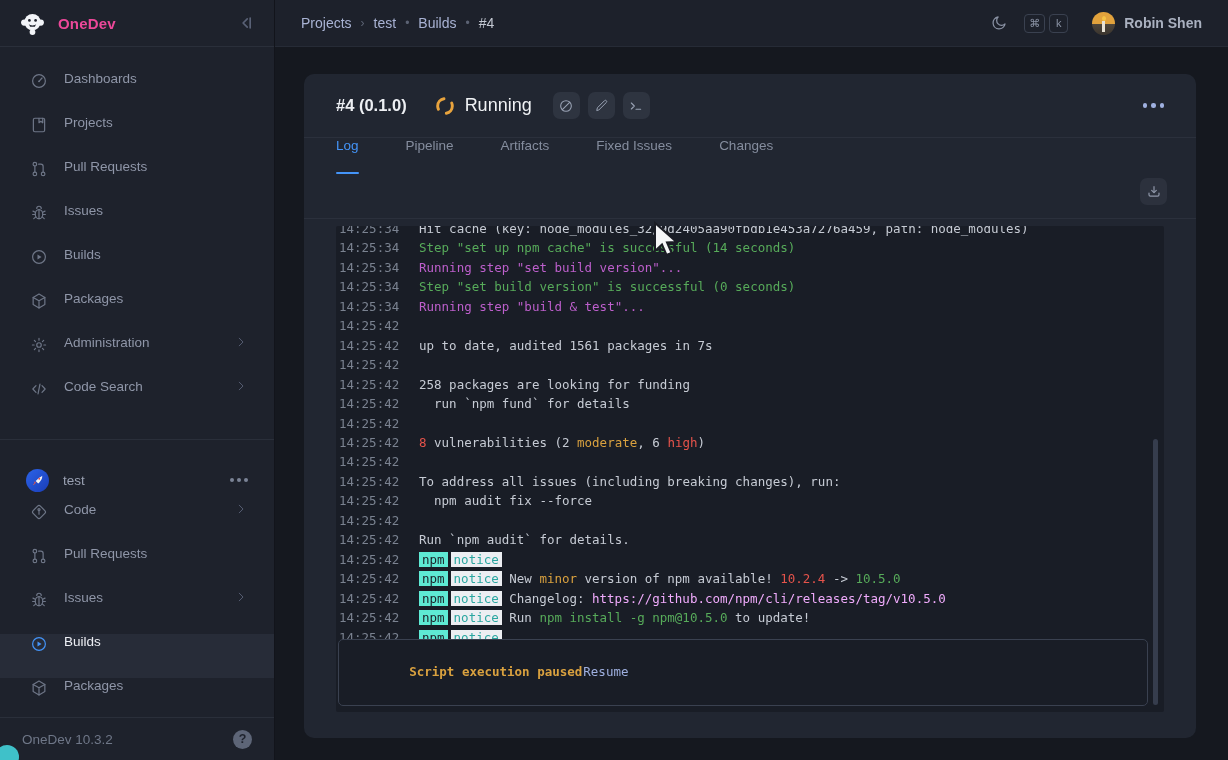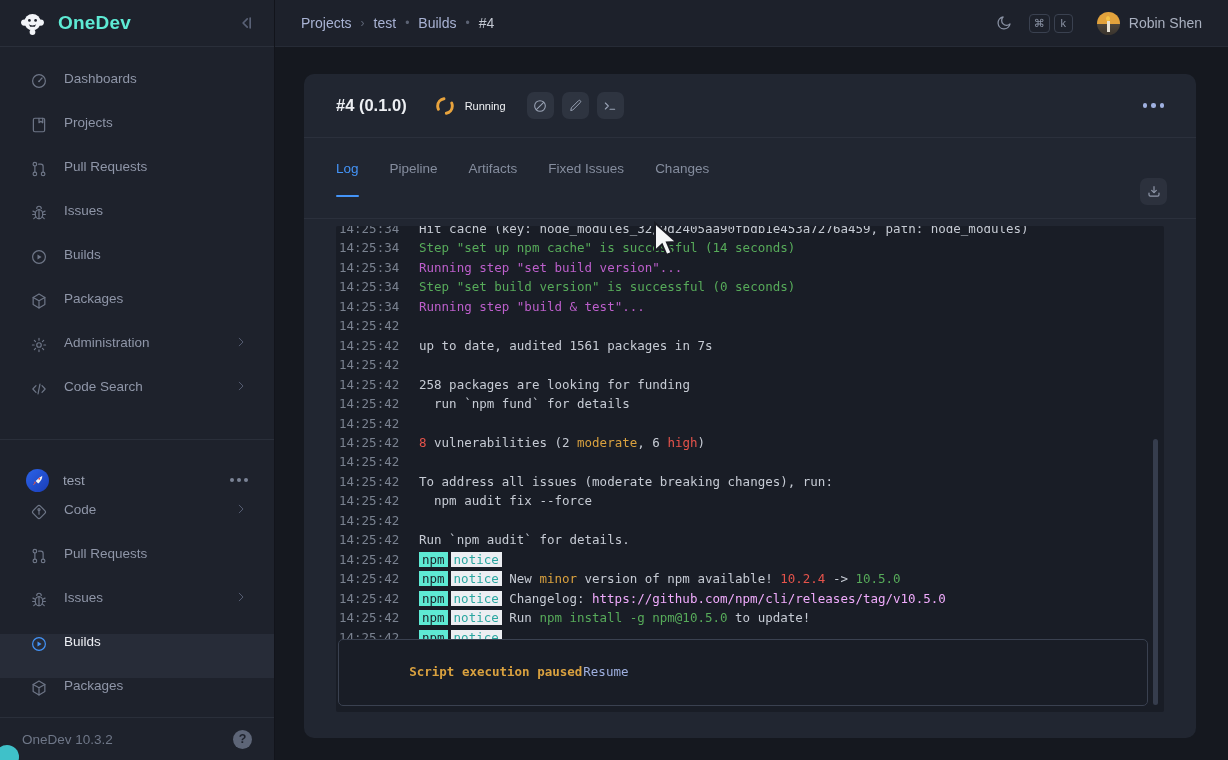--- a/index.html
+++ b/index.html
@@ -9,21 +9,21 @@
     background:#14161e; font-family:"Liberation Sans", sans-serif;
     -webkit-font-smoothing:antialiased;
   }
   svg { display:block; }
 
   
   .sidebar { position:absolute; left:0; top:0; width:275px; height:760px;
     background:#1e222c; border-right:1px solid #12141b; }
   .logo-row { height:47px; display:flex; align-items:center; padding:0 18px;
     border-bottom:1px solid #2a2f3a; }
-  .brand-name { color:#5eead4; font-weight:bold; font-size:19px; margin-left:11px; letter-spacing:.2px; }
+  .brand-name { color:#ec4899; font-weight:bold; font-size:15px; margin-left:11px; letter-spacing:.2px; }
   .collapse-btn { margin-left:auto; color:#596176; cursor:pointer; }
   .nav { padding-top:24px; }
   .nav-item { height:44px; display:flex; padding:0 26px 0 29px;
     color:#8f96a8; font-size:13.5px; cursor:pointer; }
   .nav-icon { width:19px; height:19px; margin-right:16px; color:#6e7687; display:flex; align-items:center; justify-content:center; }
   .nav-chevron { margin-left:auto; color:#596176; display:flex; }
   .nav-item.active { background:#272c38; color:#eceef3; }
   .nav-item.active .nav-icon { color:#4494f8; }
   .sb-divider { height:1px; background:#2a2f3a; margin:16px 0 18px; }
   .proj-row { height:44px; display:flex; align-items:center; padding:0 26px; color:#9aa1b2; font-size:13.5px; }
@@ -51,35 +51,35 @@
   .moon-btn { color:#8a92a4; margin-right:16px; cursor:pointer; display:flex; }
   .key-badge { border:1px solid #3a4150; border-radius:4px; color:#8a92a4; font-size:11px;
     min-width:19px; height:19px; display:flex; align-items:center; justify-content:center;
     padding:0 4px; margin-right:4px; }
   .key-badge:last-of-type { margin-right:0; }
   .user-chip { display:flex; align-items:center; margin-left:20px; cursor:pointer; }
   .user-avatar { width:23px; height:23px; border-radius:50%; overflow:hidden; position:relative;
     background:linear-gradient(180deg,#e2a23c 0%, #e2a23c 52%, #4e463c 52%, #3a342d 100%); }
   .user-avatar .candle { position:absolute; left:10px; top:9px; width:3px; height:11px; background:#e8e3d6; }
   .user-avatar .flame { position:absolute; left:9.5px; top:4px; width:4px; height:5px; border-radius:50%; background:#f5c245; }
-  .user-name { color:#aab1c0; font-size:14px; margin-left:9px; }
+  .user-name { color:#aab1c0; font-size:14px; margin-left:9px;font-weight:bold; }
 
   
   .main { position:absolute; left:275px; top:47px; width:953px; height:713px; background:#15181f; }
   .card { position:absolute; left:29px; top:27px; width:892px; height:664px; background:#212631; border-radius:10px; }
   .card-header { height:64px; padding:0 32px; display:flex; align-items:center; border-bottom:1px solid #2b303c; }
   .build-title { color:#edeff3; font-size:16.5px; font-weight:700; }
   .status-spinner { margin-left:27px; display:flex; }
-  .status-text { color:#f0f2f5; font-size:11px; margin-left:9px; margin-right:21px; }
+  .status-text { color:#f0f2f5; font-size:18px; margin-left:9px; margin-right:21px; }
   .icon-btn { width:27px; height:27px; border-radius:7px; background:#2e3440; color:#99a2b4;
     display:flex; align-items:center; justify-content:center; margin-right:8px; cursor:pointer; }
   .card-more { margin-left:auto; color:#9fb0e0; display:flex; gap:4px; cursor:pointer; }
   .card-more i { width:4.5px; height:4.5px; border-radius:50%; background:currentColor; display:block; }
 
-  .tabs-row { height:81px; padding:0 32px; display:flex; align-items:center; border-bottom:1px solid #2b303c; position:relative; }
+  .tabs-row { height:81px; padding:0 32px; display:flex; align-items:flex-start; border-bottom:1px solid #2b303c; position:relative;gap:16px; }
   .tab { margin-right:31px; padding-bottom:20px; font-size:13.5px; color:#858d9e; position:relative; cursor:pointer; }
   .tab.active { color:#4494f8; }
   .tab.active::after { content:''; position:absolute; left:0; right:0; bottom:-1px; height:2px; background:#4494f8; border-radius:1px; }
   .download-btn { position:absolute; right:29px; bottom:13px; width:27px; height:27px; border-radius:7px;
     background:#2c313d; color:#8f97a9; display:flex; align-items:center; justify-content:center; cursor:pointer; }
 
   .terminal { margin:7px 32px 0; height:486px; background:#191d26; position:relative; overflow:hidden;
     font-family:"DejaVu Sans Mono", monospace; font-size:12.5px; line-height:19.45px; color:#c6cbd4;
     padding:0 3px; border-radius:2px; }
   .log-scroll { margin-top:-7px; }
@@ -405,21 +405,21 @@
           <div class="log-line"><span class="lt">14:25:34</span><span class="sg-green">Step "set build version" is successful (0 seconds)</span></div>
           <div class="log-line"><span class="lt">14:25:34</span><span class="sg-magenta">Running step "build &amp; test"...</span></div>
           <div class="log-line"><span class="lt">14:25:42</span></div>
           <div class="log-line"><span class="lt">14:25:42</span><span>up to date, audited 1561 packages in 7s</span></div>
           <div class="log-line"><span class="lt">14:25:42</span></div>
           <div class="log-line"><span class="lt">14:25:42</span><span>258 packages are looking for funding</span></div>
           <div class="log-line"><span class="lt">14:25:42</span><span>  run `npm fund` for details</span></div>
           <div class="log-line"><span class="lt">14:25:42</span></div>
           <div class="log-line"><span class="lt">14:25:42</span><span class="sg-red">8</span><span> vulnerabilities (2 </span><span class="sg-orange">moderate</span><span>, 6 </span><span class="sg-red">high</span><span>)</span></div>
           <div class="log-line"><span class="lt">14:25:42</span></div>
-          <div class="log-line"><span class="lt">14:25:42</span><span>To address all issues (moderate breaking changes), run:</span></div>
+          <div class="log-line"><span class="lt">14:25:42</span><span>To address all issues (including breaking changes), run:</span></div>
           <div class="log-line"><span class="lt">14:25:42</span><span>  npm audit fix --force</span></div>
           <div class="log-line"><span class="lt">14:25:42</span></div>
           <div class="log-line"><span class="lt">14:25:42</span><span>Run `npm audit` for details.</span></div>
           <div class="log-line"><span class="lt">14:25:42</span><span class="b-npm">npm</span><span class="b-notice">notice</span></div>
           <div class="log-line"><span class="lt">14:25:42</span><span class="b-npm">npm</span><span class="b-notice">notice</span><span> New </span><span class="sg-orange">minor</span><span> version of npm available! </span><span class="sg-red">10.2.4</span><span> -&gt; </span><span class="sg-green">10.5.0</span></div>
           <div class="log-line"><span class="lt">14:25:42</span><span class="b-npm">npm</span><span class="b-notice">notice</span><span> Changelog: </span><span class="sg-cyan">https://github.com/npm/cli/releases/tag/v10.5.0</span></div>
           <div class="log-line"><span class="lt">14:25:42</span><span class="b-npm">npm</span><span class="b-notice">notice</span><span> Run </span><span class="sg-green">npm install -g npm@10.5.0</span><span> to update!</span></div>
           <div class="log-line"><span class="lt">14:25:42</span><span class="b-npm">npm</span><span class="b-notice">notice</span></div>
         </div>
       <div class="paused-box">

